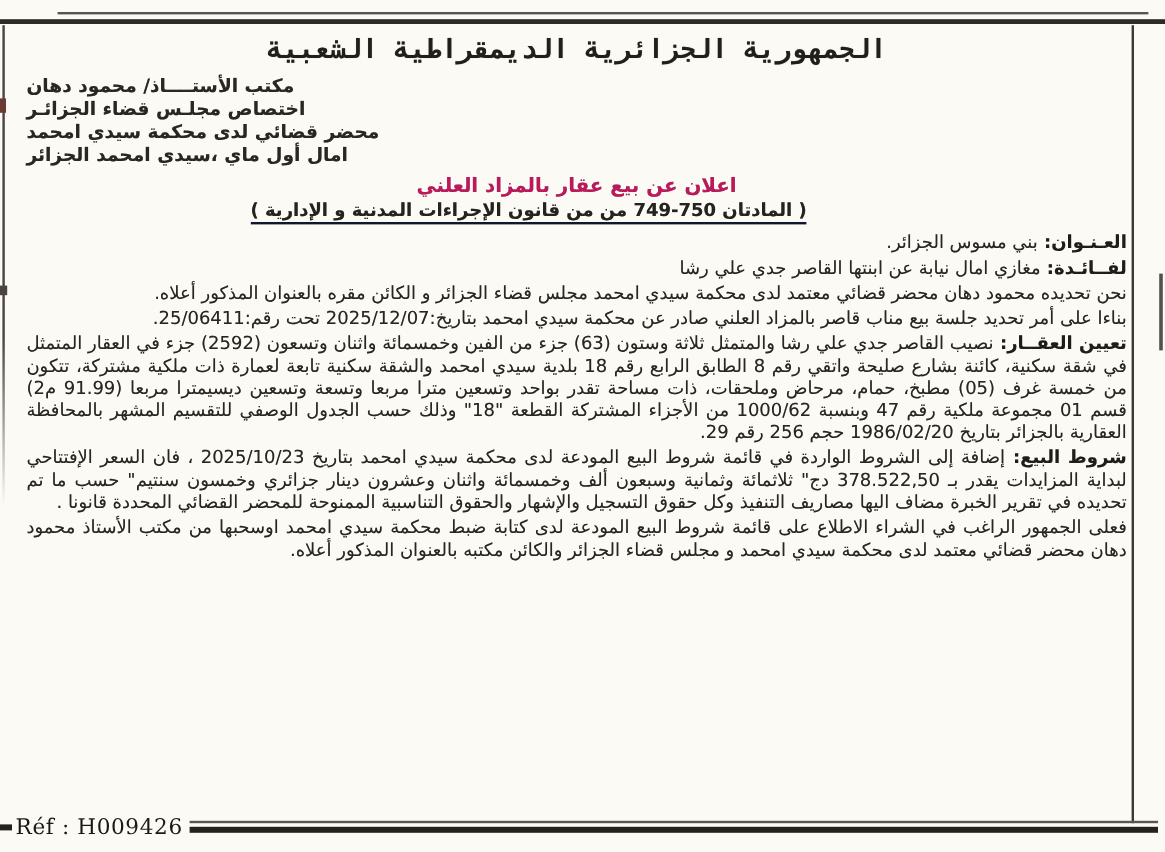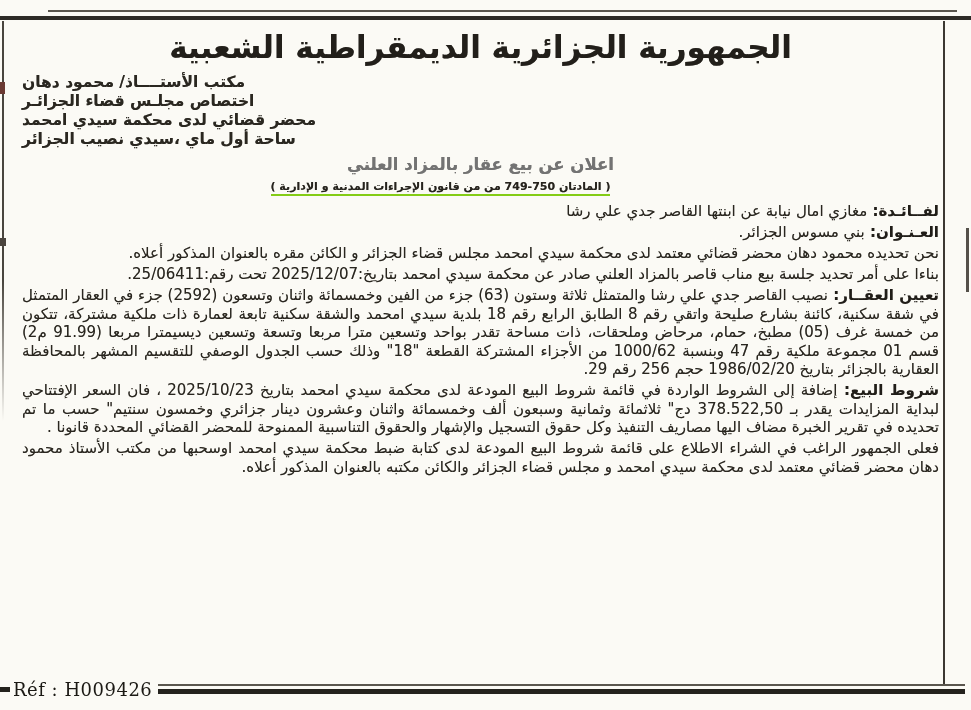--- a/index.html
+++ b/index.html
@@ -15,39 +15,40 @@
   .border-right{position:absolute;top:21px;bottom:24px;right:26px;width:2px;background:#3c3832;}
   .edge-right{position:absolute;top:228px;height:64px;right:2px;width:3px;background:#55504a;}
   .border-left{position:absolute;top:21px;left:2px;width:2px;height:400px;
     background:linear-gradient(#49453e,#49453e 65%,rgba(73,69,62,0));}
   .speck-a{position:absolute;left:0;top:82px;width:5px;height:12px;background:#6b3a33;}
   .speck-b{position:absolute;left:0;top:238px;width:6px;height:8px;background:#4a443d;}
 
   .content{position:absolute;top:22px;left:22px;right:32px;direction:rtl;}
 
   .country{
-    text-align:center;font-size:31px;font-weight:bold;margin:7px 0 8px;
+    text-align:center;font-size:22px;font-weight:bold;margin:7px 0 8px;
     letter-spacing:0.5px;color:#221f1a;
     text-shadow:0 0 0.6px rgba(40,36,30,.6);
+    font-family:Liberation Mono, monospace;
   }
   .office{
     text-align:left;font-size:15.5px;font-weight:bold;line-height:19px;
     margin:2px 16px 4px 0;color:#2a2archar;color:#2a2720;
     text-shadow:0 0 0.5px rgba(40,36,30,.45);
   }
   .office div{white-space:nowrap;}
   .notice-title{
     text-align:center;font-size:16.5px;font-weight:bold;margin:6px 0 1px;
-    color:#737373;text-shadow:0 0 0.5px rgba(40,36,30,.5);
+    color:#be185d;text-shadow:0 0 0.5px rgba(40,36,30,.5);
   }
   .legal-basis{text-align:center;margin:1px 0 6px;}
   .legal-basis span{
     display:inline-block;transform:translateX(-50px);
-    font-size:11px;font-weight:bold;
-    border-bottom:2px solid #84cc16;padding-bottom:1px;
+    font-size:15px;font-weight:bold;
+    border-bottom:2px solid #0f172a;padding-bottom:1px;
     text-shadow:0 0 0.5px rgba(40,36,30,.5);
     margin-left:20px;
   }
   .bodytext p{
     margin:2.5px 0;font-size:15px;line-height:18.5px;
     text-align:justify;text-justify:inter-word;
     color:#29261f;text-shadow:0 0 0.5px rgba(40,36,30,.4);
   }
   .lbl{font-weight:bold;color:#201d18;}
 
@@ -77,32 +78,32 @@
 <div class="speck-b"></div>
 
 <div class="content">
 
   <div class="country">الجمهورية الجزائرية الديمقراطية الشعبية</div>
 
   <div class="office">
     <div>مكتب الأستــــاذ/ محمود دهان</div>
     <div>اختصاص مجلـس قضاء الجزائـر</div>
     <div>محضر قضائي لدى محكمة سيدي امحمد</div>
-    <div>ساحة أول ماي ،سيدي نصيب الجزائر</div>
+    <div>امال أول ماي ،سيدي امحمد الجزائر</div>
   </div>
 
   <div class="notice-title">اعلان عن بيع عقار بالمزاد العلني</div>
 
   <div class="legal-basis">
     <span>( المادتان 750-749 من من قانون الإجراءات المدنية و الإدارية )</span>
   </div>
 
   <div class="bodytext">
+    <p><span class="lbl">العـنـوان: </span><span>بني مسوس الجزائر.</span></p>
     <p><span class="lbl">لفــائـدة: </span><span>مغازي امال نيابة عن ابنتها القاصر جدي علي رشا</span></p>
-    <p><span class="lbl">العـنـوان: </span><span>بني مسوس الجزائر.</span></p>
     <p><span class="lbl"></span><span>نحن تحديده محمود دهان محضر قضائي معتمد لدى محكمة سيدي امحمد مجلس قضاء الجزائر و الكائن مقره بالعنوان المذكور أعلاه.</span></p>
     <p><span class="lbl"></span><span>بناءا على أمر تحديد جلسة بيع مناب قاصر بالمزاد العلني صادر عن محكمة سيدي امحمد بتاريخ:2025/12/07 تحت رقم:25/06411.</span></p>
     <p><span class="lbl">تعيين العقــار: </span><span>نصيب القاصر جدي علي رشا والمتمثل ثلاثة وستون (63) جزء من الفين وخمسمائة واثنان وتسعون (2592) جزء في العقار المتمثل في شقة سكنية، كائنة بشارع صليحة واتقي رقم 8 الطابق الرابع رقم 18 بلدية سيدي امحمد والشقة سكنية تابعة لعمارة ذات ملكية مشتركة، تتكون من خمسة غرف (05) مطبخ، حمام، مرحاض وملحقات، ذات مساحة تقدر بواحد وتسعين مترا مربعا وتسعة وتسعين ديسيمترا مربعا (91.99 م2) قسم 01 مجموعة ملكية رقم 47 وبنسبة 1000/62 من الأجزاء المشتركة القطعة "18" وذلك حسب الجدول الوصفي للتقسيم المشهر بالمحافظة العقارية بالجزائر بتاريخ 1986/02/20 حجم 256 رقم 29.</span></p>
     <p><span class="lbl">شروط البيع: </span><span>إضافة إلى الشروط الواردة في قائمة شروط البيع المودعة لدى محكمة سيدي امحمد بتاريخ 2025/10/23 ، فان السعر الإفتتاحي لبداية المزايدات يقدر بـ 378.522,50 دج" ثلاثمائة وثمانية وسبعون ألف وخمسمائة واثنان وعشرون دينار جزائري وخمسون سنتيم" حسب ما تم تحديده في تقرير الخبرة مضاف اليها مصاريف التنفيذ وكل حقوق التسجيل والإشهار والحقوق التناسبية الممنوحة للمحضر القضائي المحددة قانونا .</span></p>
     <p><span class="lbl"></span><span>فعلى الجمهور الراغب في الشراء الاطلاع على قائمة شروط البيع المودعة لدى كتابة ضبط محكمة سيدي امحمد اوسحبها من مكتب الأستاذ محمود دهان محضر قضائي معتمد لدى محكمة سيدي امحمد و مجلس قضاء الجزائر والكائن مكتبه بالعنوان المذكور أعلاه.</span></p>
   </div>
 
 </div>
 
 <div class="bottom-bar">

